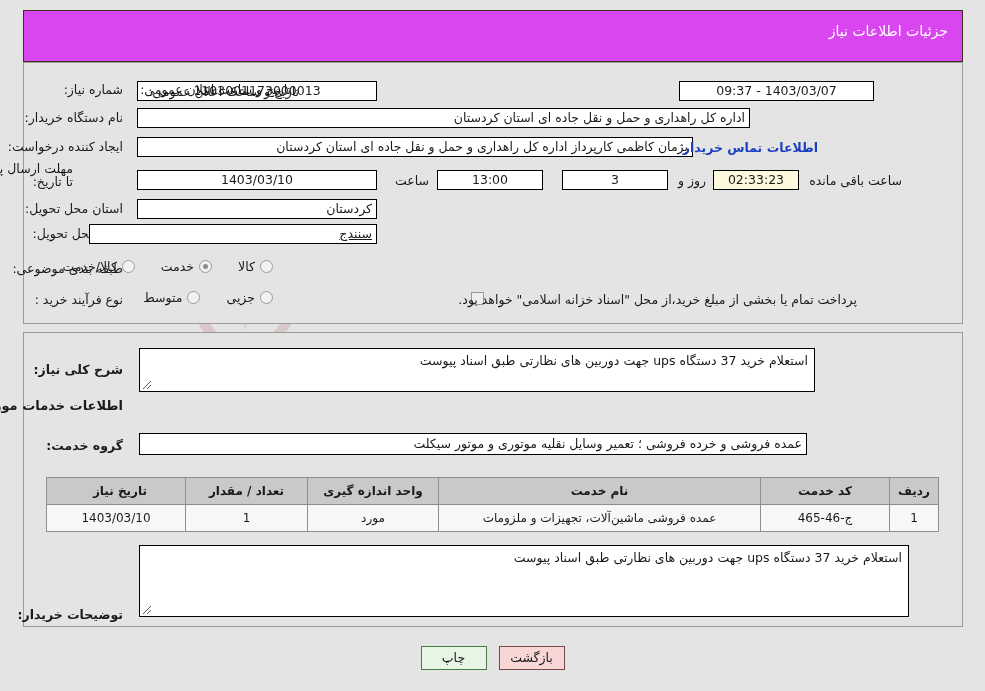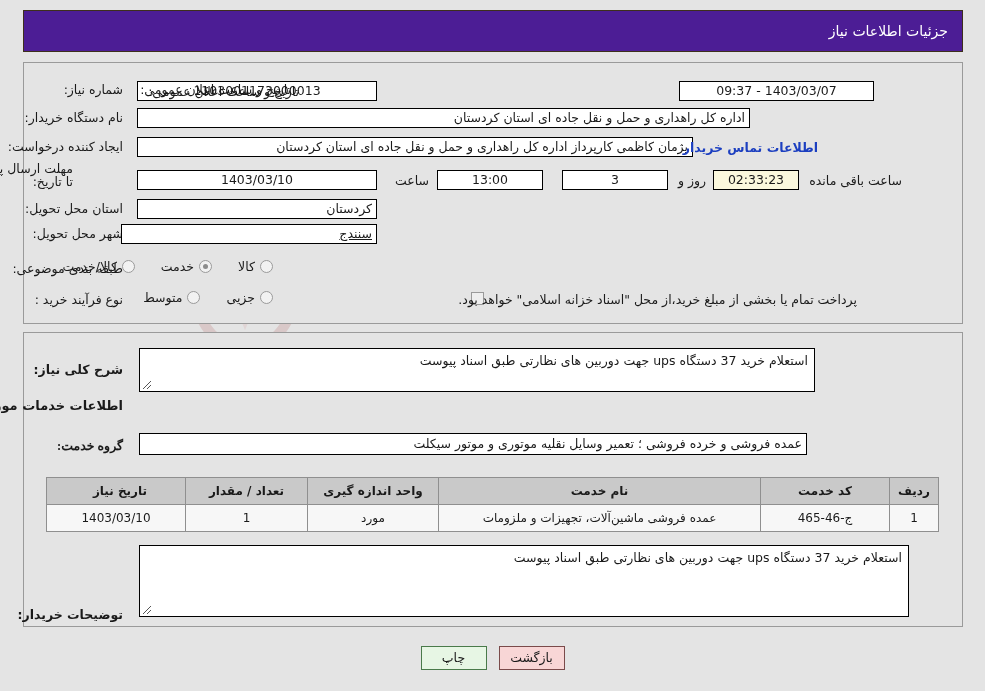--- a/index.html
+++ b/index.html
@@ -46,22 +46,22 @@
     height: 132px;
     opacity: 0.30;
   }
 
   
   #header-bar {
     position: absolute;
     left: 23px;
     top: 10px;
     width: 940px;
-    height: 42px;
-    background: #4c1d95;
+    height: 52px;
+    background: #d946ef;
     border: 1px solid #3d2f1c;
     box-sizing: border-box;
     z-index: 2;
   }
   #header-bar .title {
     position: absolute;
     right: 14px;
     top: 12px;
     color: #ffffff;
     font-size: 14px;
@@ -276,21 +276,21 @@
 <div class="fld" style="position:absolute; right:442px; top:170px; width:106px; z-index:3;">13:00</div>
 <div class="fld" style="position:absolute; right:317px; top:170px; width:106px; z-index:3;">3</div>
 <div class="lbl" style="position:absolute; right:279px; top:173px; z-index:3;">روز و</div>
 <div class="fld ylw" style="position:absolute; right:186px; top:170px; width:86px; z-index:3;">02:33:23</div>
 <div class="lbl" style="position:absolute; right:83px; top:173px; z-index:3;">ساعت باقی مانده</div>
 
 <div class="lbl" style="position:absolute; right:862px; top:201px; z-index:3;">استان محل تحویل:</div>
 <div class="fld rt" style="position:absolute; right:608px; top:199px; width:240px; z-index:3;">کردستان</div>
 
 <div class="lbl" style="position:absolute; right:862px; top:226px; z-index:3;">شهر محل تحویل:</div>
-<div class="fld rt" style="position:absolute; right:608px; top:224px; width:256px; z-index:3;text-decoration:underline;">سنندج</div>
+<div class="fld rt" style="position:absolute; right:608px; top:224px; width:288px; z-index:3;text-decoration:underline;">سنندج</div>
 
 <div class="lbl" style="position:absolute; right:862px; top:261px; z-index:3;">طبقه بندی موضوعی:</div>
 <div id="category-radios" style="position:absolute; right:712px; top:259px; z-index:3;"><span class="radio-item">
       <span class="radio"></span>
       <span>کالا</span>
     </span><span class="radio-item">
       <span class="radio on"></span>
       <span>خدمت</span>
     </span><span class="radio-item">
       <span class="radio"></span>
@@ -315,21 +315,21 @@
 <div class="ta" style="position:absolute; right:170px; top:348px; width:676px; height:44px; z-index:3;">
   <span>استعلام خرید 37 دستگاه ups جهت دوربین های نظارتی طبق اسناد پیوست</span>
   <svg class="grip" viewBox="0 0 10 10">
     <path d="M9 1 L1 9" stroke="#555" stroke-width="1" fill="none"></path>
     <path d="M9 5 L5 9" stroke="#555" stroke-width="1" fill="none"></path>
   </svg>
 </div>
 
 <div class="lbl bold" style="position:absolute; right:862px; top:398px; font-size:13px; z-index:3;">اطلاعات خدمات مورد نیاز</div>
 
-<div class="lbl bold" style="position:absolute; right:862px; top:438px; z-index:3;font-family:Liberation Serif, serif;">گروه خدمت:</div>
+<div class="lbl bold" style="position:absolute; right:862px; top:438px; z-index:3;">گروه خدمت:</div>
 <div class="fld rt" style="position:absolute; right:178px; top:433px; width:668px; height:22px; line-height:20px; z-index:3;">عمده فروشی و خرده فروشی ؛ تعمیر وسایل نقلیه موتوری و موتور سیکلت</div>
 
 <table id="items-table">
   <thead>
     <tr>
       <th style="width:40px;">ردیف</th>
       <th style="width:120px;">کد خدمت</th>
       <th>نام خدمت</th>
       <th style="width:122px;">واحد اندازه گیری</th>
       <th style="width:113px;">تعداد / مقدار</th>

